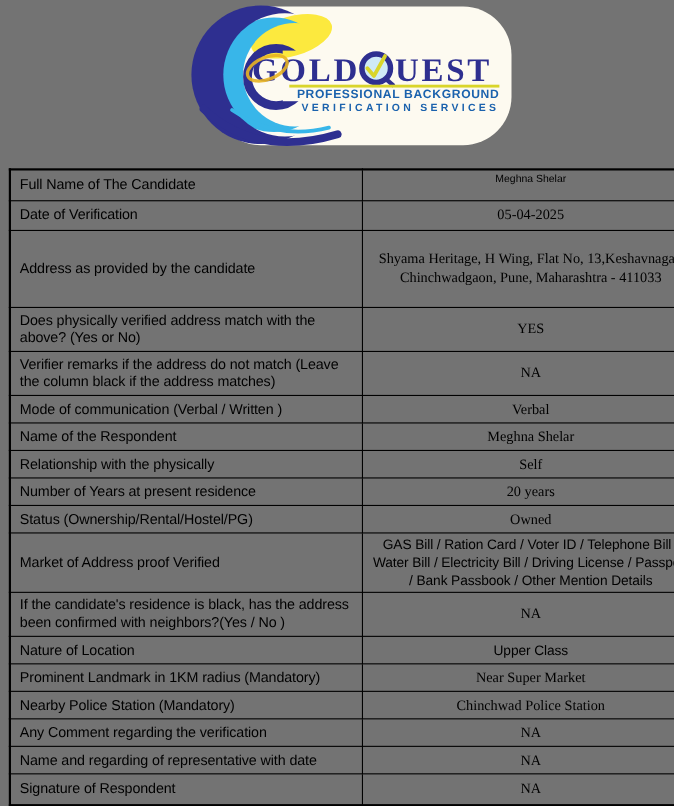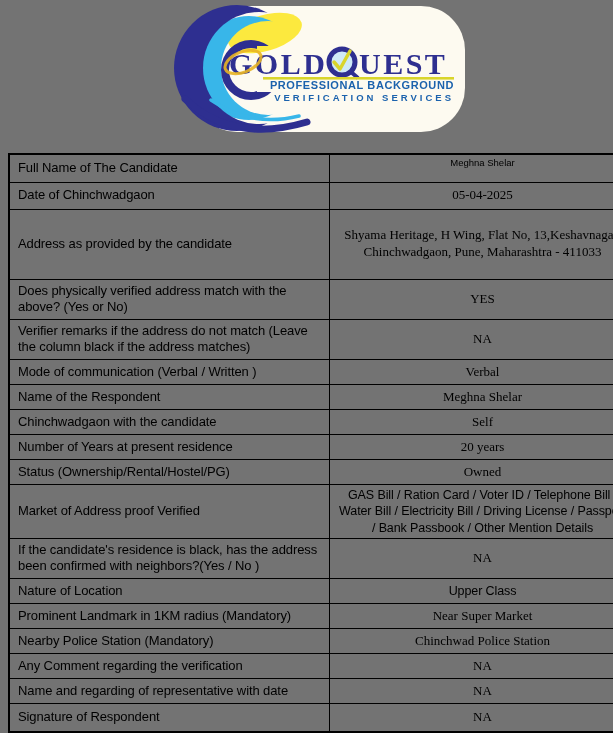--- a/index.html
+++ b/index.html
@@ -125,21 +125,21 @@
     </svg>
   </div>
 
   <table class="verification">
     <tbody>
         <tr>
           <td class="label-cell">Full Name of The Candidate</td>
           <td class="value-cell v-sans-small">Meghna Shelar</td>
         </tr>
         <tr>
-          <td class="label-cell">Date of Chinchwadgaon</td>
+          <td class="label-cell">Date of Verification</td>
           <td class="value-cell">05-04-2025</td>
         </tr>
         <tr>
           <td class="label-cell">Address as provided by the candidate</td>
           <td class="value-cell">Shyama Heritage, H Wing, Flat No, 13,Keshavnagar, Chinchwadgaon, Pune, Maharashtra - 411033</td>
         </tr>
         <tr>
           <td class="label-cell">Does physically verified address match with the above? (Yes or No)</td>
           <td class="value-cell">YES</td>
         </tr>
@@ -149,21 +149,21 @@
         </tr>
         <tr>
           <td class="label-cell">Mode of communication (Verbal / Written )</td>
           <td class="value-cell">Verbal</td>
         </tr>
         <tr>
           <td class="label-cell">Name of the Respondent</td>
           <td class="value-cell">Meghna Shelar</td>
         </tr>
         <tr>
-          <td class="label-cell">Chinchwadgaon with the candidate</td>
+          <td class="label-cell">Relationship with the physically</td>
           <td class="value-cell">Self</td>
         </tr>
         <tr>
           <td class="label-cell">Number of Years at present residence</td>
           <td class="value-cell">20 years</td>
         </tr>
         <tr>
           <td class="label-cell">Status (Ownership/Rental/Hostel/PG)</td>
           <td class="value-cell">Owned</td>
         </tr>

